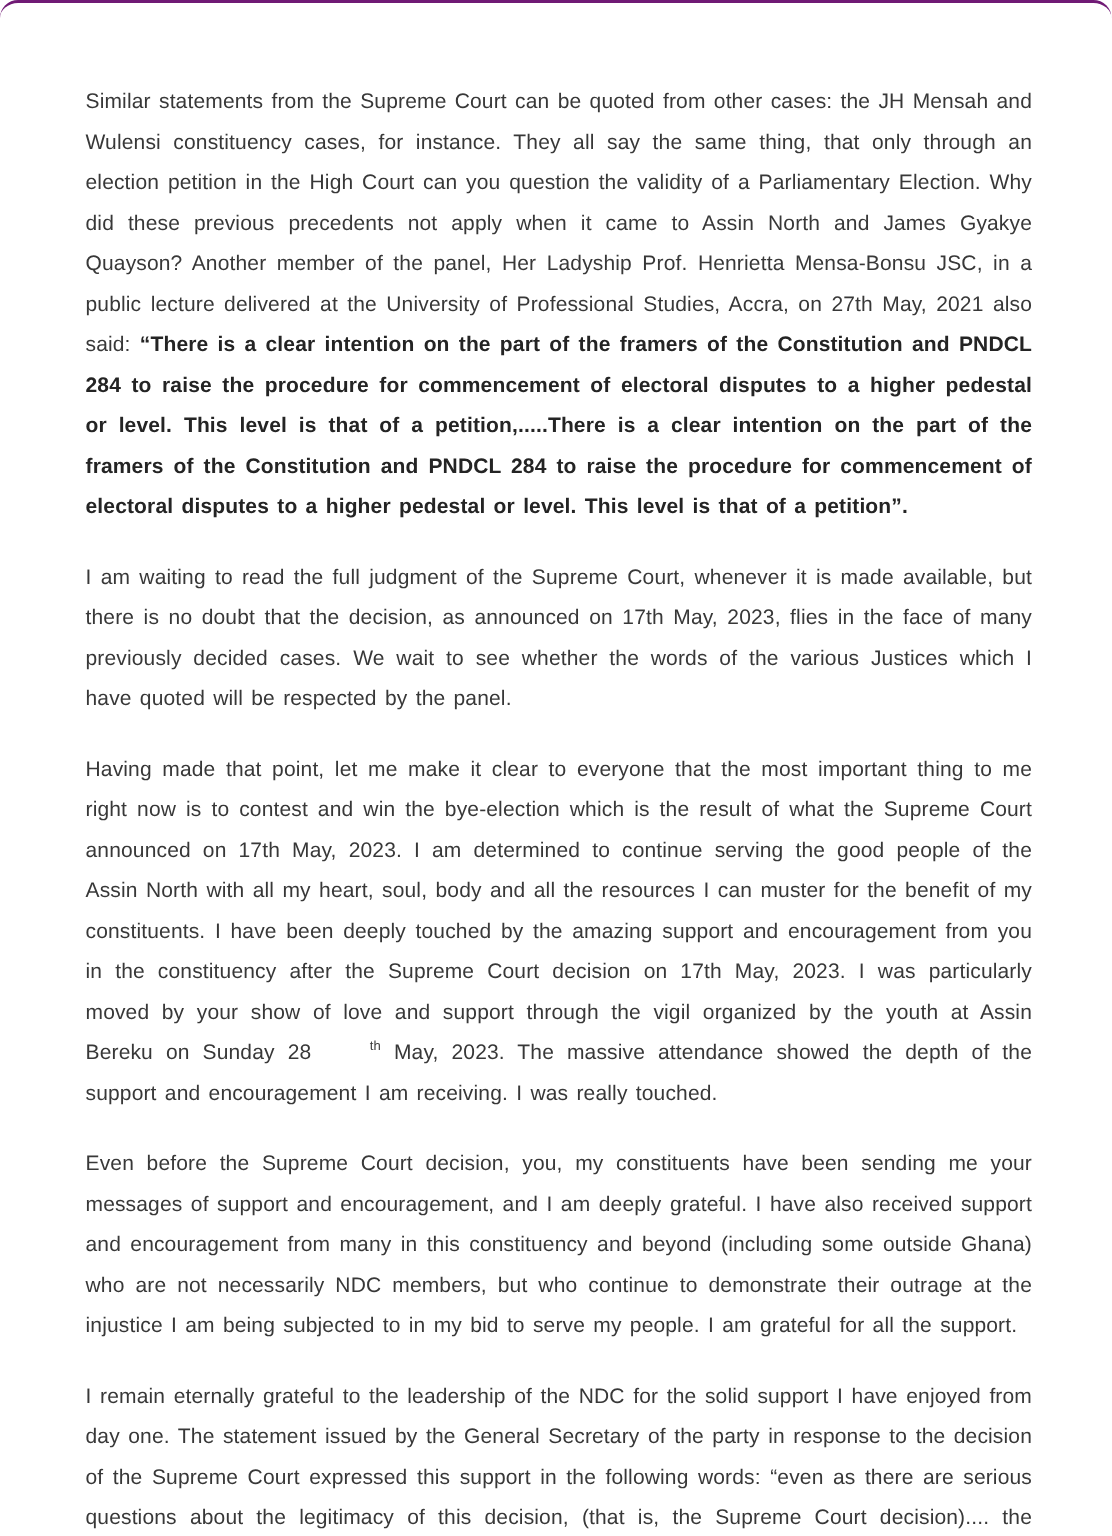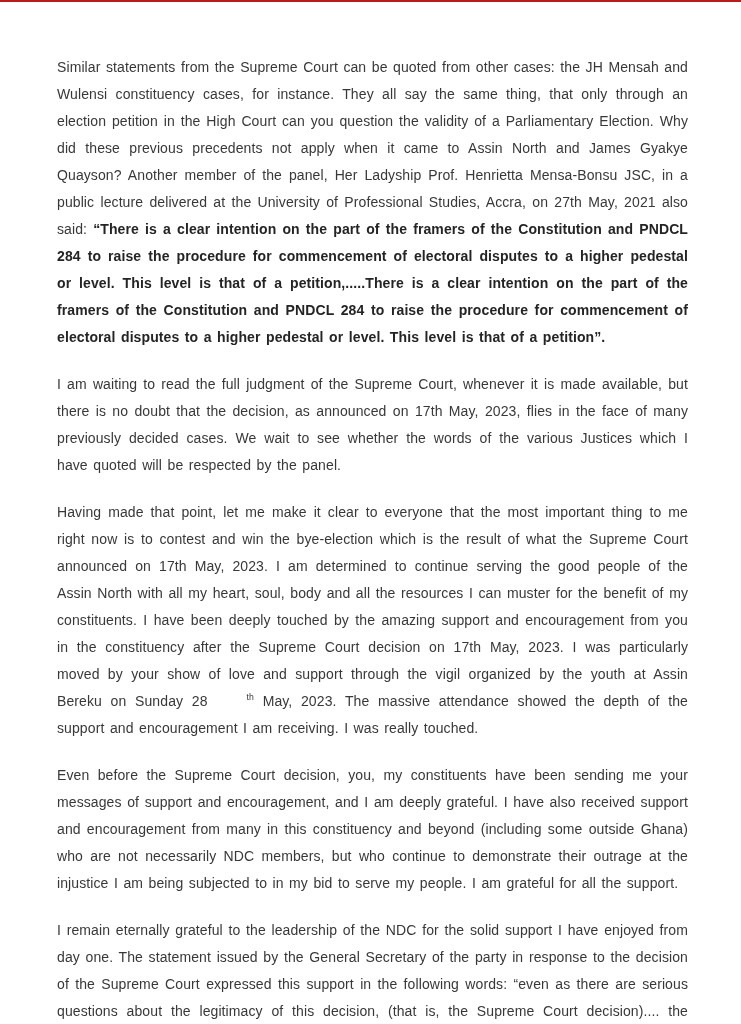--- a/index.html
+++ b/index.html
@@ -11,21 +11,22 @@
     font-family: "Liberation Sans", "DejaVu Sans", sans-serif;
     overflow: hidden;
     position: relative;
   }
   .page {
     position: absolute;
     top: 0; left: 0;
     width: 741px;
     height: 1024px;
     background: #ffffff;
-    border-top: 2px solid #b91c1c;
+    border-top: 2px solid #701a75;
+    border-radius: 12px;
   }
   .doc {
     position: absolute;
     left: 57px;
     top: 52px;
     width: 631px;
     color: #383838;
     font-size: 14px;
     line-height: 27px;
     text-align: justify;

